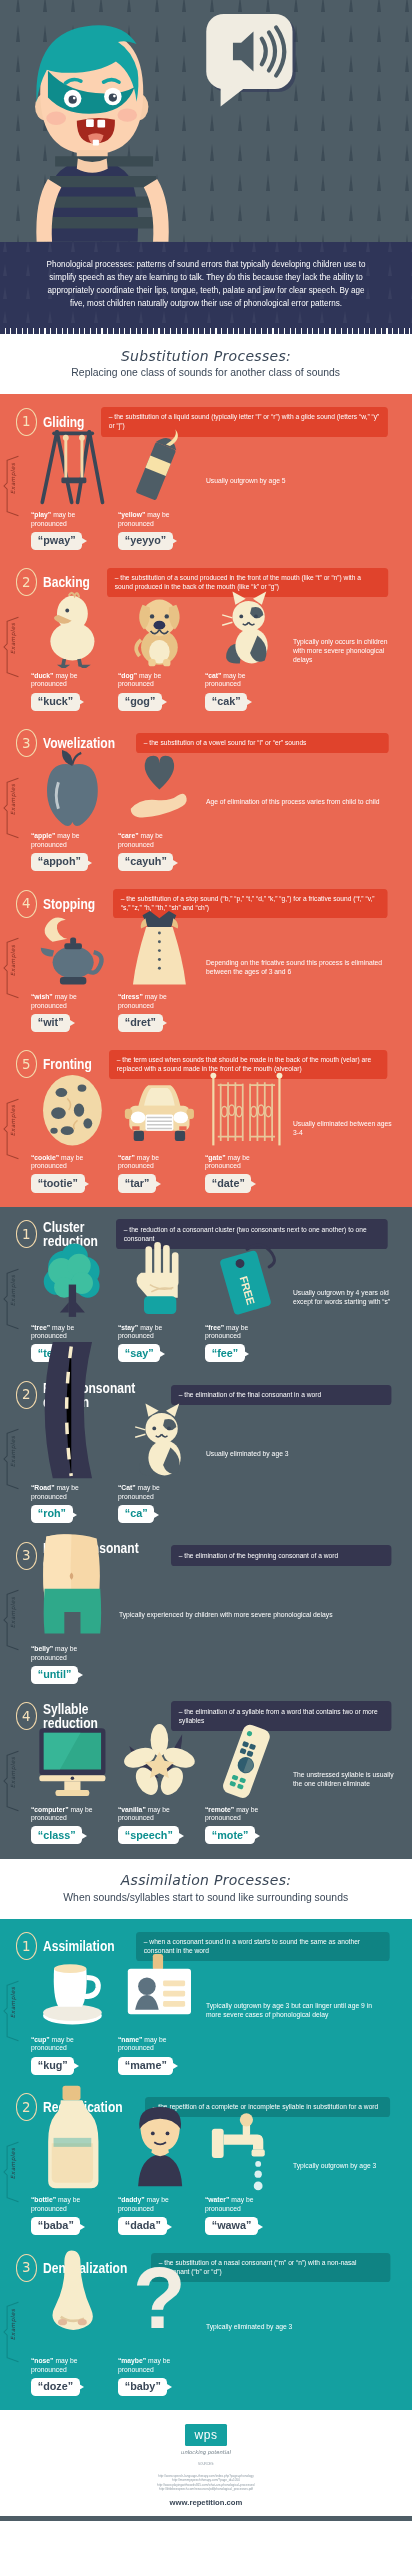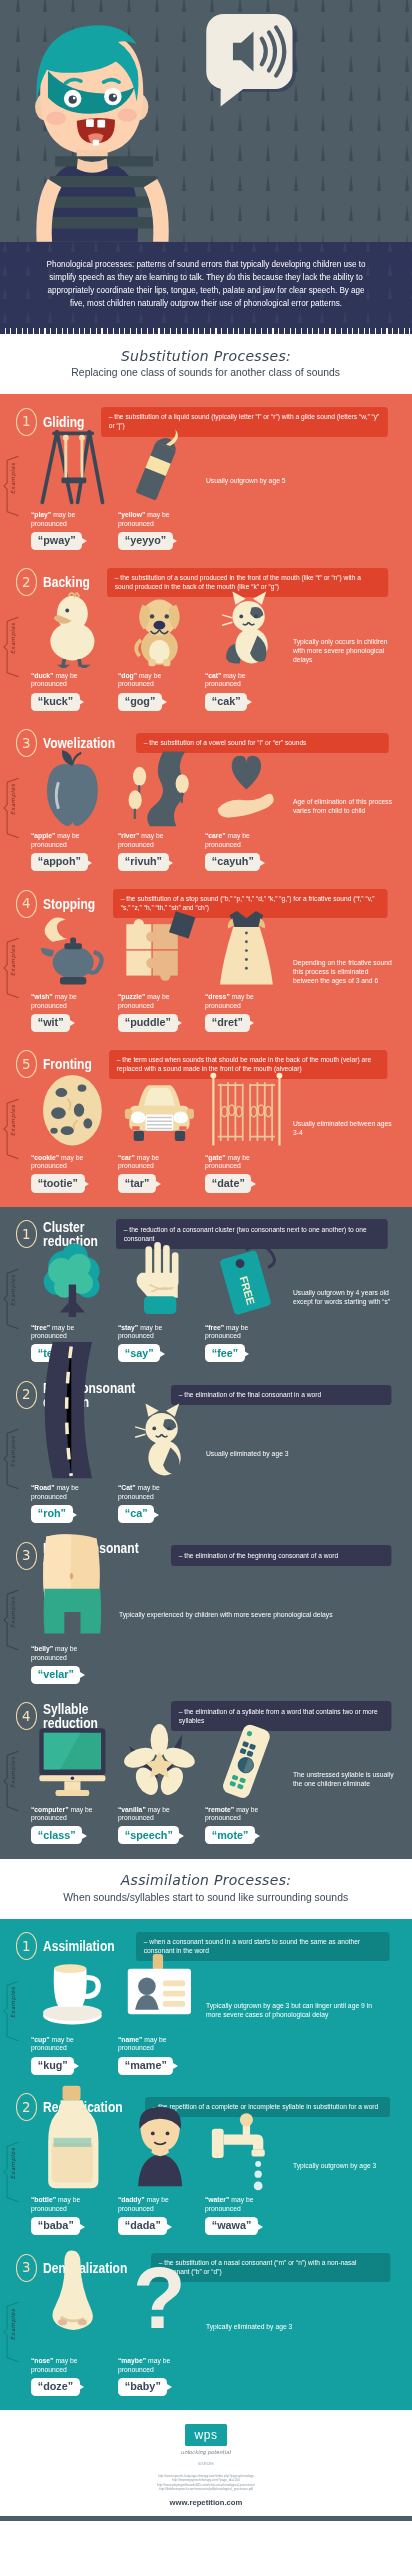--- a/index.html
+++ b/index.html
@@ -711,33 +711,20 @@
             <div class="ex-col"><div class="ex-art">
                 <svg viewBox="0 0 110 110">
                   <path d="M55 24 q-30 -6 -34 26 q-4 34 20 54 q10 8 14 -2 q4 10 14 2 q24 -20 20 -54 q-4 -32 -34 -26z" fill="#5d7280"></path>
                   <path d="M55 26 q2 -18 -14 -22 q-2 16 14 22z" fill="#3a4757"></path>
                   <path d="M55 24 q2 -12 12 -16" stroke="#3a4757" stroke-width="3" fill="none"></path>
                   <path d="M36 48 q-6 18 0 36" stroke="#e8ecee" stroke-width="4" fill="none" opacity=".7"></path>
                 </svg>
               </div><div class="ex-text"><b>“apple”</b> <span>may be pronounced</span></div><div class="bubble">“appoh”</div></div>
             <div class="ex-col"><div class="ex-art">
                 <svg viewBox="0 0 110 110">
-                  <path d="M60 6 q-12 24 -4 40 q10 18 -6 32 q-18 14 -8 30 h36 q-8 -18 4 -32 q14 -18 4 -36 q-8 -16 4 -34z" fill="#4e5d66"></path>
-                  <g>
-                    <ellipse cx="28" cy="40" rx="9" ry="13" fill="#f7e2b8"></ellipse>
-                    <rect x="26" y="52" width="3" height="14" fill="#4e5d66"></rect>
-                    <ellipse cx="22" cy="72" rx="9" ry="13" fill="#f7e2b8"></ellipse>
-                    <rect x="20" y="84" width="3" height="14" fill="#4e5d66"></rect>
-                    <ellipse cx="86" cy="50" rx="9" ry="13" fill="#f7e2b8"></ellipse>
-                    <rect x="84" y="62" width="3" height="14" fill="#4e5d66"></rect>
-                  </g>
-                </svg>
-              </div><div class="ex-text"><b>“river”</b> <span>may be pronounced</span></div><div class="bubble">“rivuh”</div></div>
-            <div class="ex-col"><div class="ex-art">
-                <svg viewBox="0 0 110 110">
                   <path d="M55 58 q-20 -18 -20 -32 q0 -14 12 -14 q8 0 8 10 q0 -10 8 -10 q12 0 12 14 q0 14 -20 32z" fill="#4e5d66"></path>
                   <path d="M16 84 q12 -14 34 -12 q20 2 30 -6 q10 -6 12 4 q2 8 -12 14 q-22 10 -48 12 q-16 0 -16 -12z" fill="#f7d8b0"></path>
                 </svg>
               </div><div class="ex-text"><b>“care”</b> <span>may be pronounced</span></div><div class="bubble">“cayuh”</div></div>
             <div class="note">Age of elimination of this process varies from child to child</div>
           </div>
         </div>
         <div class="proc">
           <div class="proc-head">
             <div class="num-circle">4</div>
@@ -755,33 +742,20 @@
                 <svg viewBox="0 0 110 110">
                   <path d="M28 46 q-18 -12 -6 -26 q10 -12 24 -4 q-14 2 -12 12 q2 12 14 14z" fill="#f7e2b8"></path>
                   <ellipse cx="56" cy="74" rx="28" ry="22" fill="#5d7280"></ellipse>
                   <path d="M28 66 q-16 0 -16 -12 q14 2 18 4z" fill="#5d7280"></path>
                   <path d="M84 60 q16 4 8 20 q-6 12 -16 6" stroke="#5d7280" stroke-width="6" fill="none"></path>
                   <rect x="44" y="48" width="24" height="8" rx="3" fill="#3a4757"></rect>
                   <rect x="52" y="40" width="8" height="10" rx="3" fill="#3a4757"></rect>
                   <rect x="38" y="94" width="36" height="10" rx="4" fill="#3a4757"></rect>
                 </svg>
               </div><div class="ex-text"><b>“wish”</b> <span>may be pronounced</span></div><div class="bubble">“wit”</div></div>
-            <div class="ex-col"><div class="ex-art">
-                <svg viewBox="0 0 110 110">
-                  <path d="M10 22 h34 v34 h-34z" fill="#f7e2b8"></path>
-                  <path d="M46 22 h34 v34 h-34z" fill="#e8b888"></path>
-                  <path d="M10 58 h34 v34 h-34z" fill="#f7e2b8"></path>
-                  <path d="M46 58 h34 v34 h-34z" fill="#e8b888"></path>
-                  <path d="M72 8 h28 v30 h-28z" fill="#3a4757" transform="rotate(18 86 23)"></path>
-                  <circle cx="44" cy="39" r="7" fill="#e8b888"></circle>
-                  <circle cx="44" cy="75" r="7" fill="#e8b888"></circle>
-                  <circle cx="27" cy="22" r="7" fill="#f7e2b8"></circle>
-                  <circle cx="63" cy="92" r="7" fill="#e8b888"></circle>
-                </svg>
-              </div><div class="ex-text"><b>“puzzle”</b> <span>may be pronounced</span></div><div class="bubble">“puddle”</div></div>
             <div class="ex-col"><div class="ex-art">
                 <svg viewBox="0 0 110 110">
                   <path d="M42 4 l13 10 l13 -10 l10 6 l-8 18 l-30 0 l-8 -18z" fill="#3a4757"></path>
                   <path d="M37 26 h36 q14 44 18 78 h-72 q4 -34 18 -78z" fill="#f7e2b8"></path>
                   <path d="M36 14 q-8 6 -6 14 l8 -4z" fill="#e8c285"></path>
                   <path d="M74 14 q8 6 6 14 l-8 -4z" fill="#e8c285"></path>
                   <g fill="#4e5d66">
                     <circle cx="55" cy="34" r="2"></circle>
                     <circle cx="55" cy="46" r="2"></circle>
                     <circle cx="55" cy="58" r="2"></circle>
@@ -995,21 +969,21 @@
               </svg>
               <div class="lbl">Examples</div>
             </div>
             <div class="ex-col"><div class="ex-art">
                 <svg viewBox="0 0 90 120">
                   <path d="M16 4 q28 -6 56 2 q6 36 2 68 h-60 q-4 -34 2 -70z" fill="#f7d8a8"></path>
                   <path d="M16 4 q16 -4 28 -2 q-2 36 0 72 h-30 q-4 -34 2 -70z" fill="#fbe2b8"></path>
                   <path d="M14 62 h62 q2 28 0 50 h-22 v-24 h-18 v24 h-22 q-2 -22 0 -50z" fill="#2fa98a"></path>
                   <path d="M44 44 q4 4 0 8 q-4 -4 0 -8z" fill="#d8a878"></path>
                 </svg>
-              </div><div class="ex-text"><b>“belly”</b> <span>may be pronounced</span></div><div class="bubble">“velar”</div></div>
+              </div><div class="ex-text"><b>“belly”</b> <span>may be pronounced</span></div><div class="bubble">“until”</div></div>
             <div class="note">Typically experienced by children with more severe phonological delays</div>
           </div>
         </div>
         <div class="proc">
           <div class="proc-head">
             <div class="num-circle">4</div>
             <div class="proc-name">Syllable reduction</div>
             <div class="proc-def">– the elimination of a syllable from a word that contains two or more syllables</div>
           </div>
           <div class="ex-row">

